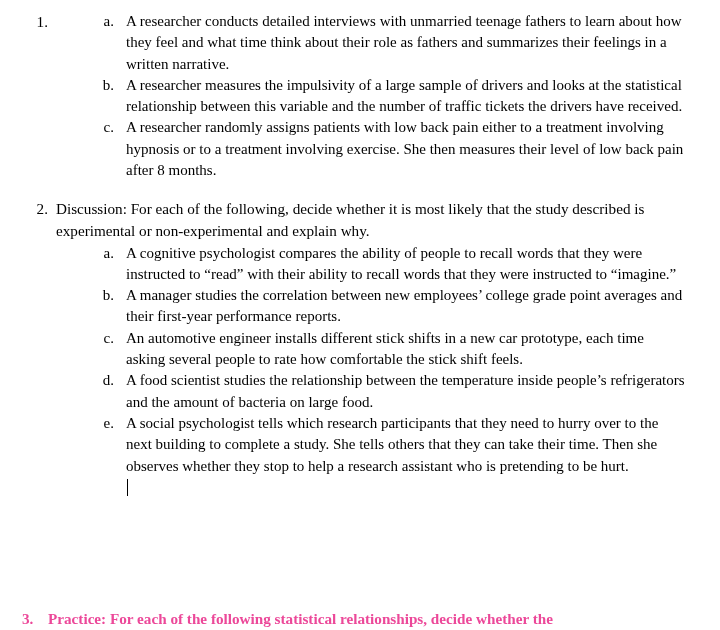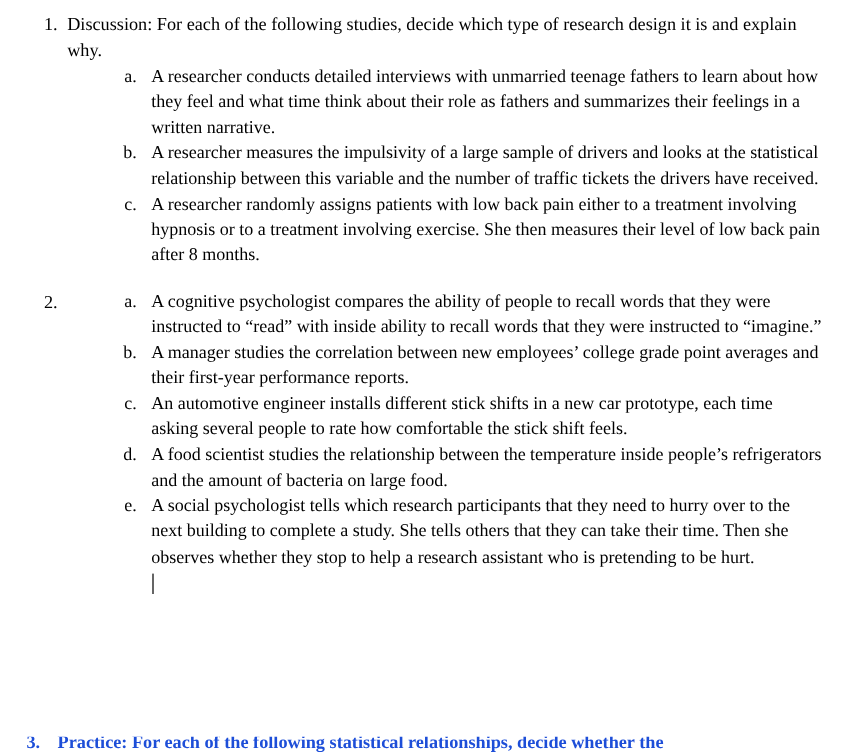--- a/index.html
+++ b/index.html
@@ -88,59 +88,59 @@
   }
   .cut-row .inner {
     position: absolute;
     left: 22px;
     top: -6px;
     width: 660px;
     font-size: 15.2px;
     line-height: 1.42;
     font-weight: bold;
     white-space: nowrap;
-    color: #1d4ed8;
+    color: #ec4899;
   }
   .cut-row .marker {
     display: inline-block;
     width: 26px;
   }
 </style>
 </head>
 <body>
 
 <div class="page">
   <div class="doc-body">
     <ol class="level1">
 
       <li>
         <span class="marker">1.</span>
-        <span class="item-text">Discussion: For each of the following studies, decide which type of research design it is and explain why.</span>
         <ol class="level2">
           <li>
             <span class="marker">a.</span>
             <span class="item-text">A researcher conducts detailed interviews with unmarried teenage fathers to learn about how they feel and what time think about their role as fathers and summarizes their feelings in a written narrative.</span>
           </li>
           <li>
             <span class="marker">b.</span>
             <span class="item-text">A researcher measures the impulsivity of a large sample of drivers and looks at the statistical relationship between this variable and the number of traffic tickets the drivers have received.</span>
           </li>
           <li>
             <span class="marker">c.</span>
             <span class="item-text">A researcher randomly assigns patients with low back pain either to a treatment involving hypnosis or to a treatment involving exercise. She then measures their level of low back pain after 8 months.</span>
           </li>
         </ol>
       </li>
 
       <li>
         <span class="marker">2.</span>
+        <span class="item-text">Discussion: For each of the following, decide whether it is most likely that the study described is experimental or non-experimental and explain why.</span>
         <ol class="level2">
           <li>
             <span class="marker">a.</span>
-            <span class="item-text">A cognitive psychologist compares the ability of people to recall words that they were instructed to “read” with inside ability to recall words that they were instructed to “imagine.”</span>
+            <span class="item-text">A cognitive psychologist compares the ability of people to recall words that they were instructed to “read” with their ability to recall words that they were instructed to “imagine.”</span>
           </li>
           <li>
             <span class="marker">b.</span>
             <span class="item-text">A manager studies the correlation between new employees’ college grade point averages and their first-year performance reports.</span>
           </li>
           <li>
             <span class="marker">c.</span>
             <span class="item-text">An automotive engineer installs different stick shifts in a new car prototype, each time asking several people to rate how comfortable the stick shift feels.</span>
           </li>
           <li>

